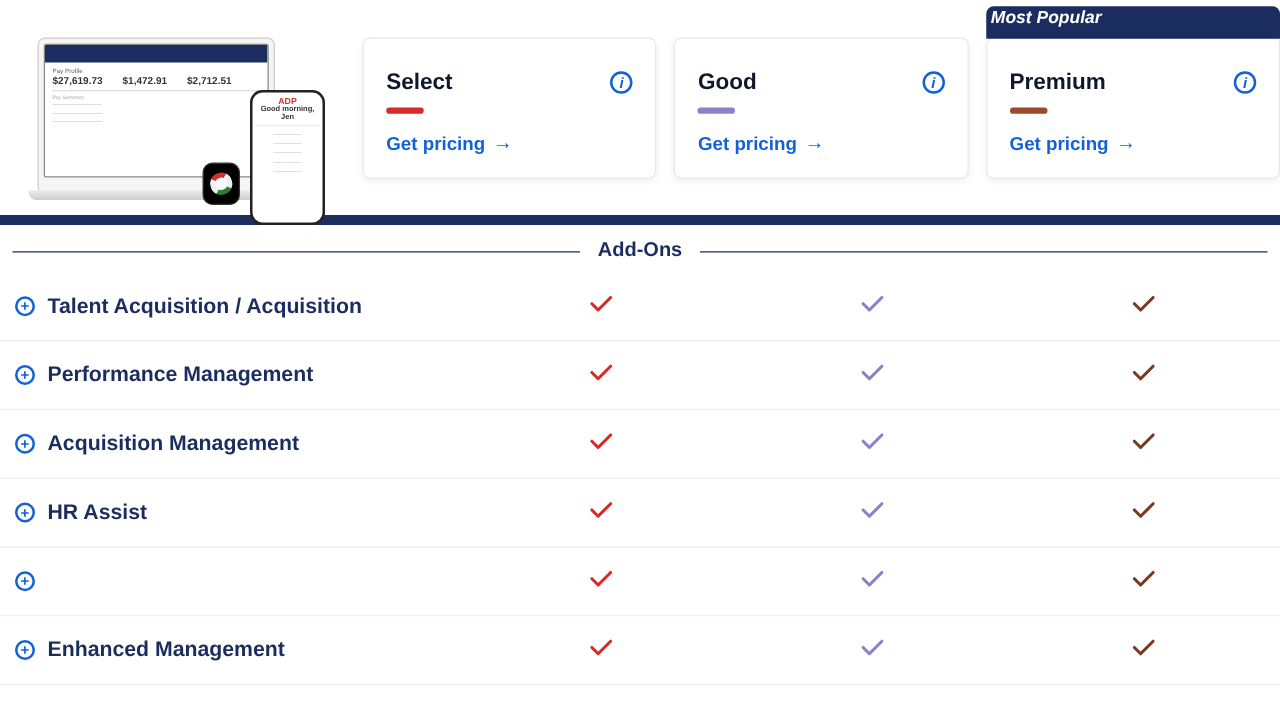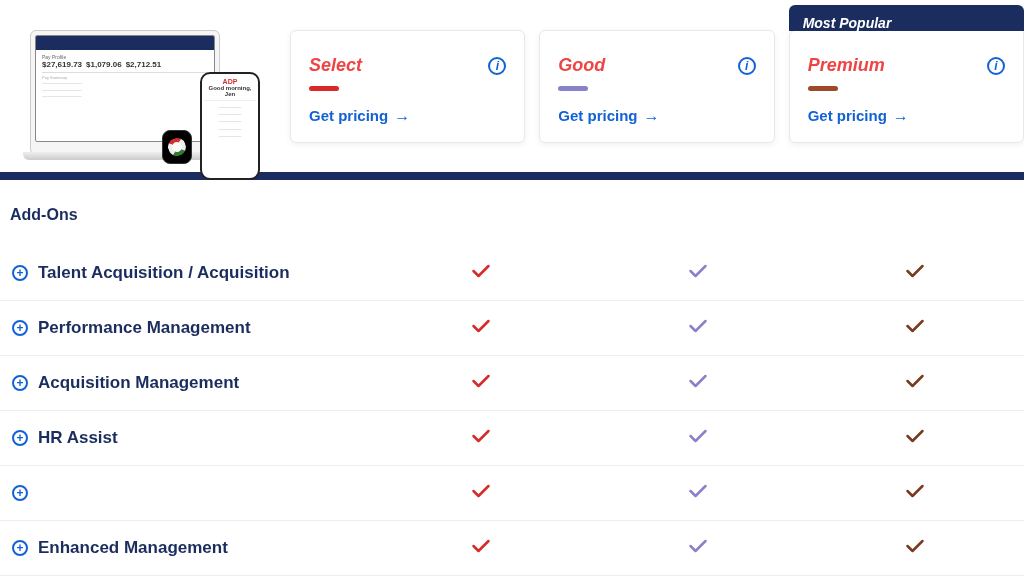--- a/index.html
+++ b/index.html
@@ -45,21 +45,21 @@
   }
   .laptop-topbar {
     height: 14px;
     background: #1a2d5e;
   }
   .laptop-content {
     padding: 4px 6px;
     font-size: 5px;
     color: #666;
   }
-  .laptop-row { display: flex; gap: 4px; margin-bottom: 3px; }
+  .laptop-row { display: flex; gap: 16px; margin-bottom: 3px; }
   .laptop-num { font-size: 8px; font-weight: bold; color: #333; }
   .laptop-base {
     position: absolute;
     bottom: -6px;
     left: -8px;
     right: -8px;
     height: 8px;
     background: linear-gradient(#eee, #ccc);
     border-radius: 0 0 6px 6px;
   }
@@ -130,34 +130,33 @@
     top: -26px;
     left: -1px;
     right: -1px;
     height: 26px;
     background: #1a2d5e;
     color: #fff;
     font-style: italic;
     font-weight: 600;
     font-size: 14px;
     display: flex;
-    align-items: flex-end;
-    padding-left: 14px;
+    align-items: flex-start;
+    padding-left: 4px;
     border-radius: 6px 6px 0 0;
   }
   .plan-head {
     display: flex;
     justify-content: space-between;
     align-items: center;
   }
   .plan-title {
     font-size: 18px;
     font-weight: 600;
-    color: #ef4444;
-    font-style: italic;
+    color: #0f172a;
   }
   .info-icon {
     width: 18px;
     height: 18px;
     border-radius: 50%;
     border: 2px solid #1262d6;
     color: #1262d6;
     font-size: 12px;
     font-weight: bold;
     font-style: italic;
@@ -171,43 +170,41 @@
     height: 5px;
     border-radius: 3px;
     margin-top: 10px;
   }
   .accent-select  { background: #d92a2a; }
   .accent-plus    { background: #8a82c9; }
   .accent-premium { background: #9c4a2a; }
 
   .get-pricing {
     display: flex;
-    align-items: center;
     gap: 6px;
     margin-top: 16px;
     color: #1262d6;
     font-weight: 700;
     font-size: 15px;
     cursor: pointer;
   }
   .arrow-icon { font-size: 16px; line-height: 1; }
 
   .divider-bar {
     height: 8px;
     background: #1a2d5e;
     margin-top: 2px;
   }
 
   .section-title-row {
     display: flex;
-    align-items: flex-start;
+    align-items: center;
     justify-content: center;
     margin: 12px 10px 8px 10px;
     gap: 14px;
-    flex-direction: column;
   }
   .section-line {
     flex: 1;
     height: 1px;
     background: #1a2d5e;
   }
   .section-title {
     font-weight: 700;
     color: #1a2d5e;
     font-size: 16px;
@@ -264,21 +261,21 @@
 <div class="top-section">
 
   <div class="device-mock">
     <div class="laptop">
       <div class="laptop-screen">
         <div class="laptop-topbar"></div>
         <div class="laptop-content">
           <div>Pay Profile</div>
           <div class="laptop-row">
             <span class="laptop-num">$27,619.73</span>
-            <span class="laptop-num">$1,079.06</span>
+            <span class="laptop-num">$1,472.91</span>
             <span class="laptop-num">$2,712.51</span>
           </div>
           <div style="height:1px;background:#ddd;margin:2px 0;"></div>
           <div style="font-size:4px;color:#aaa;line-height:1.6;">Pay Summary<br>──────────────<br>──────────────<br>──────────────</div>
         </div>
       </div>
       <div class="laptop-base"></div>
     </div>
     <div class="phone">
       <div class="phone-top">

